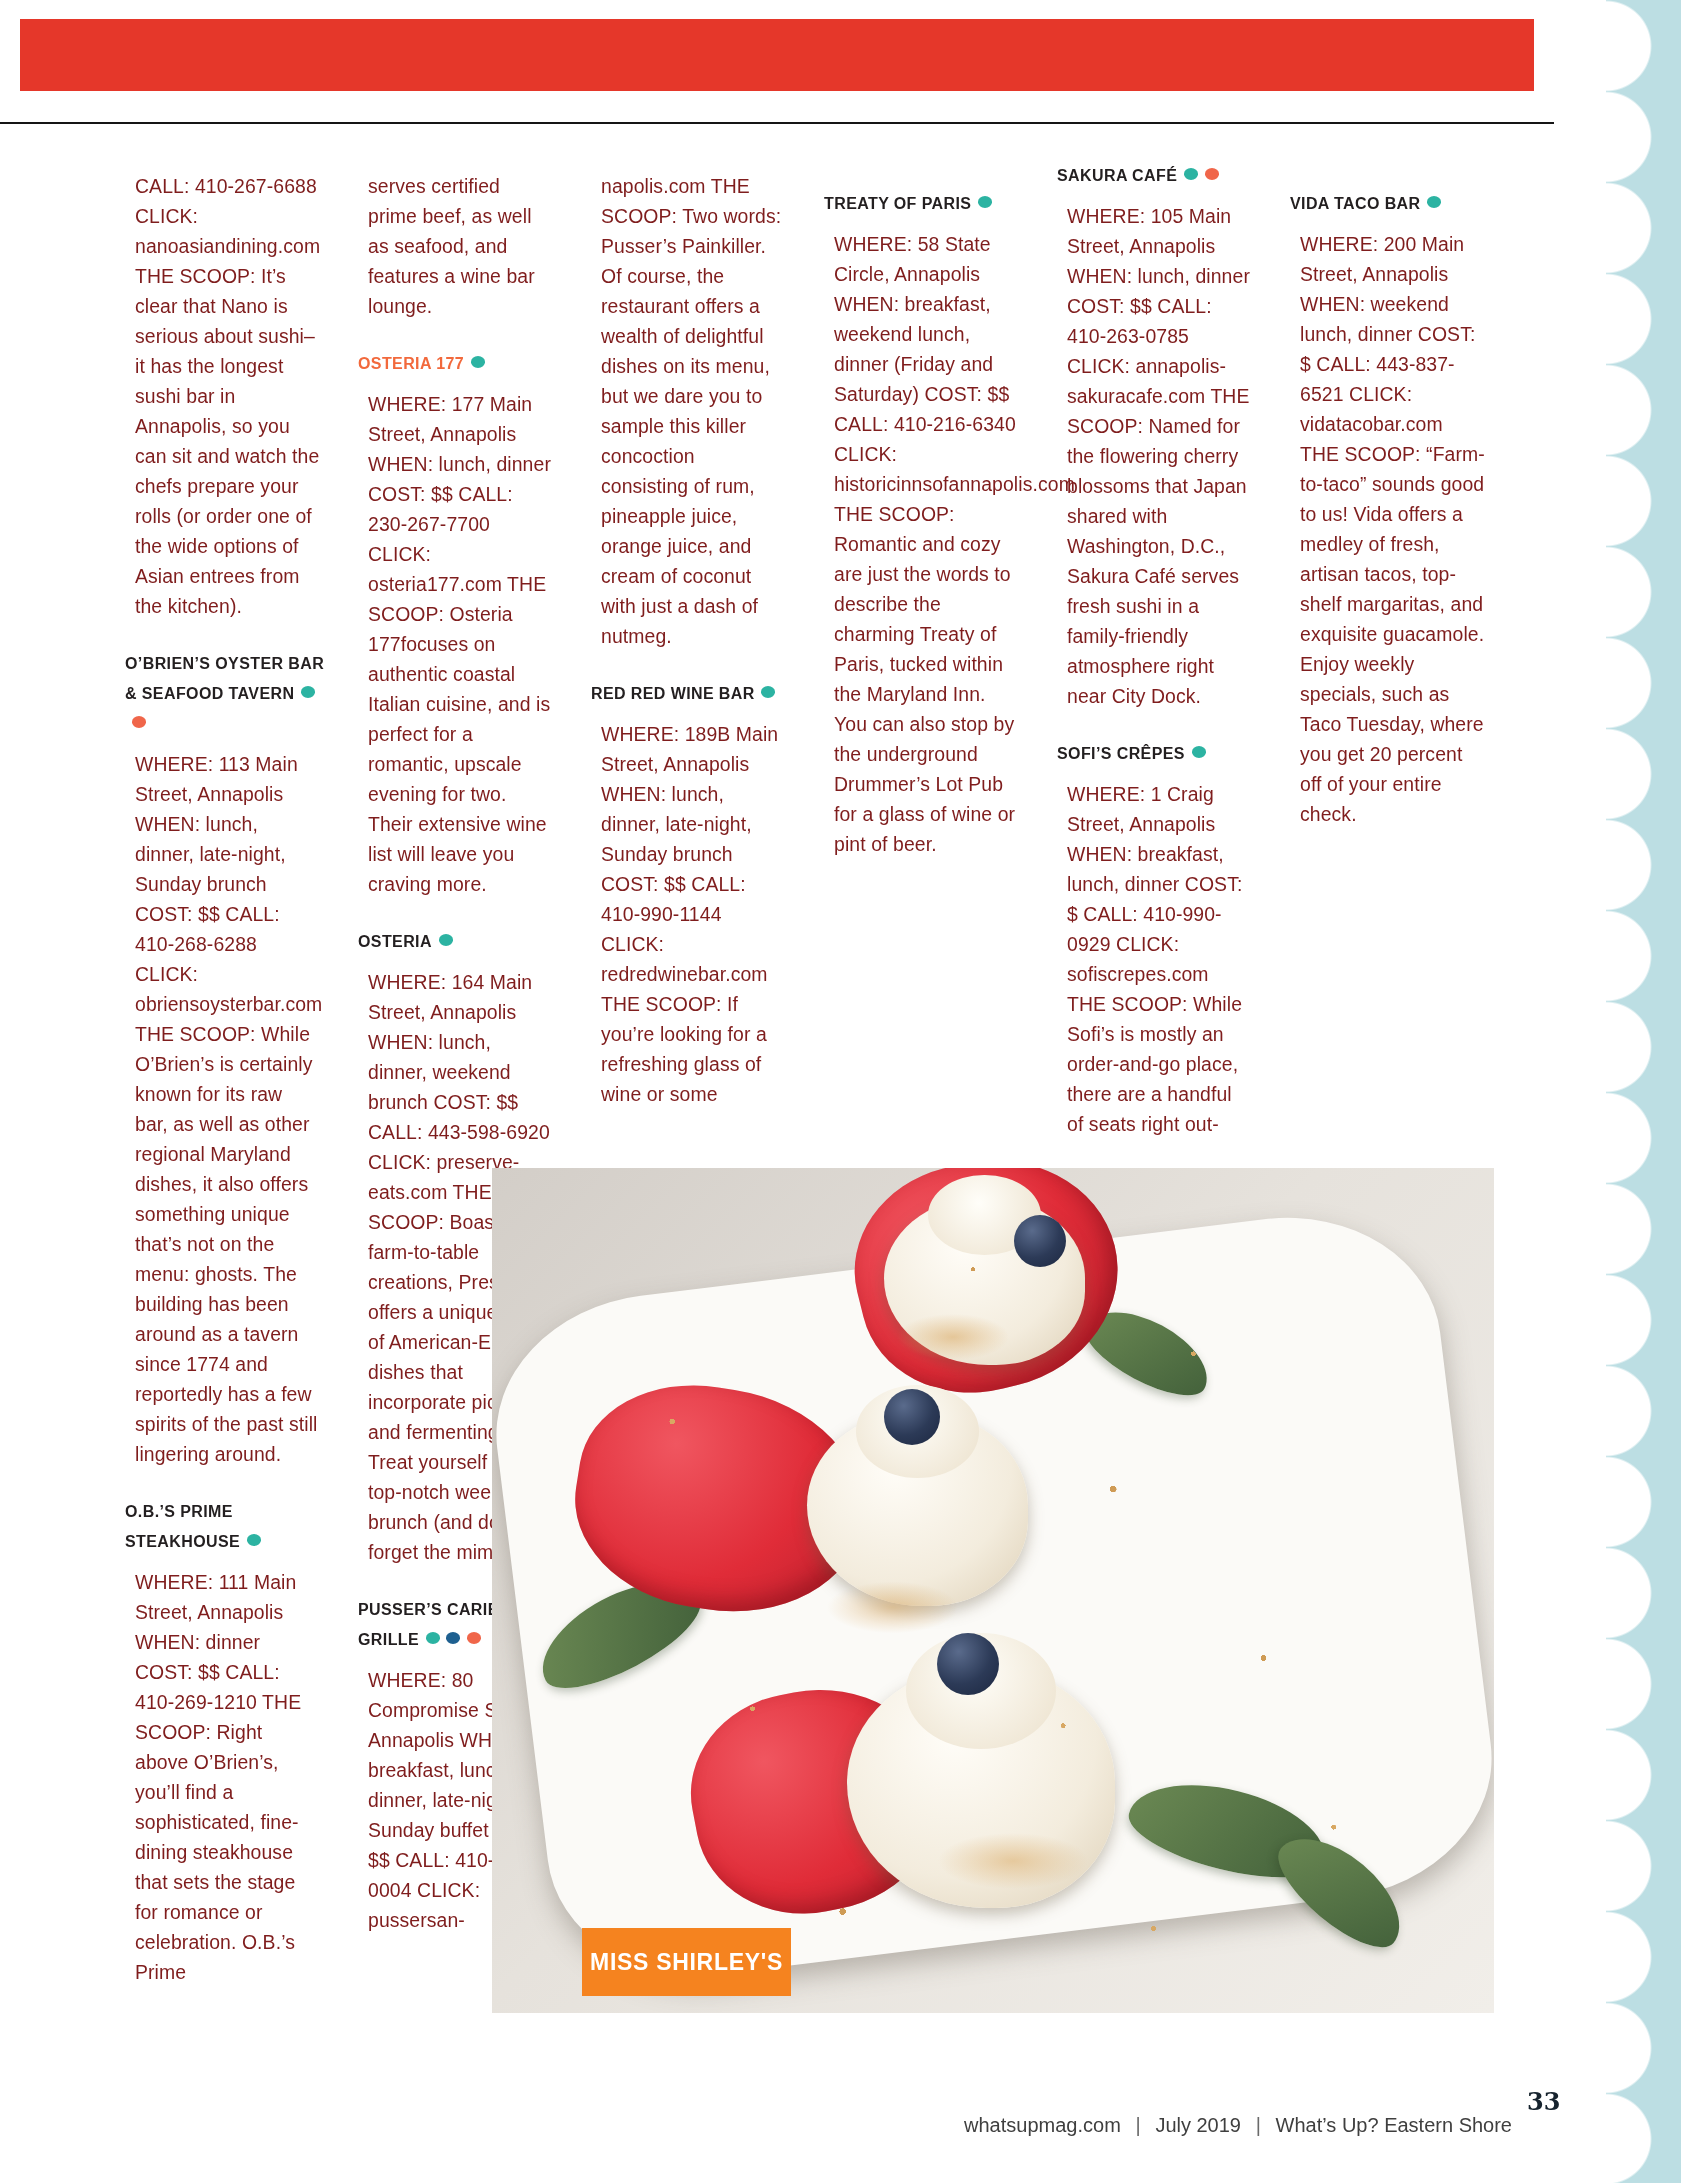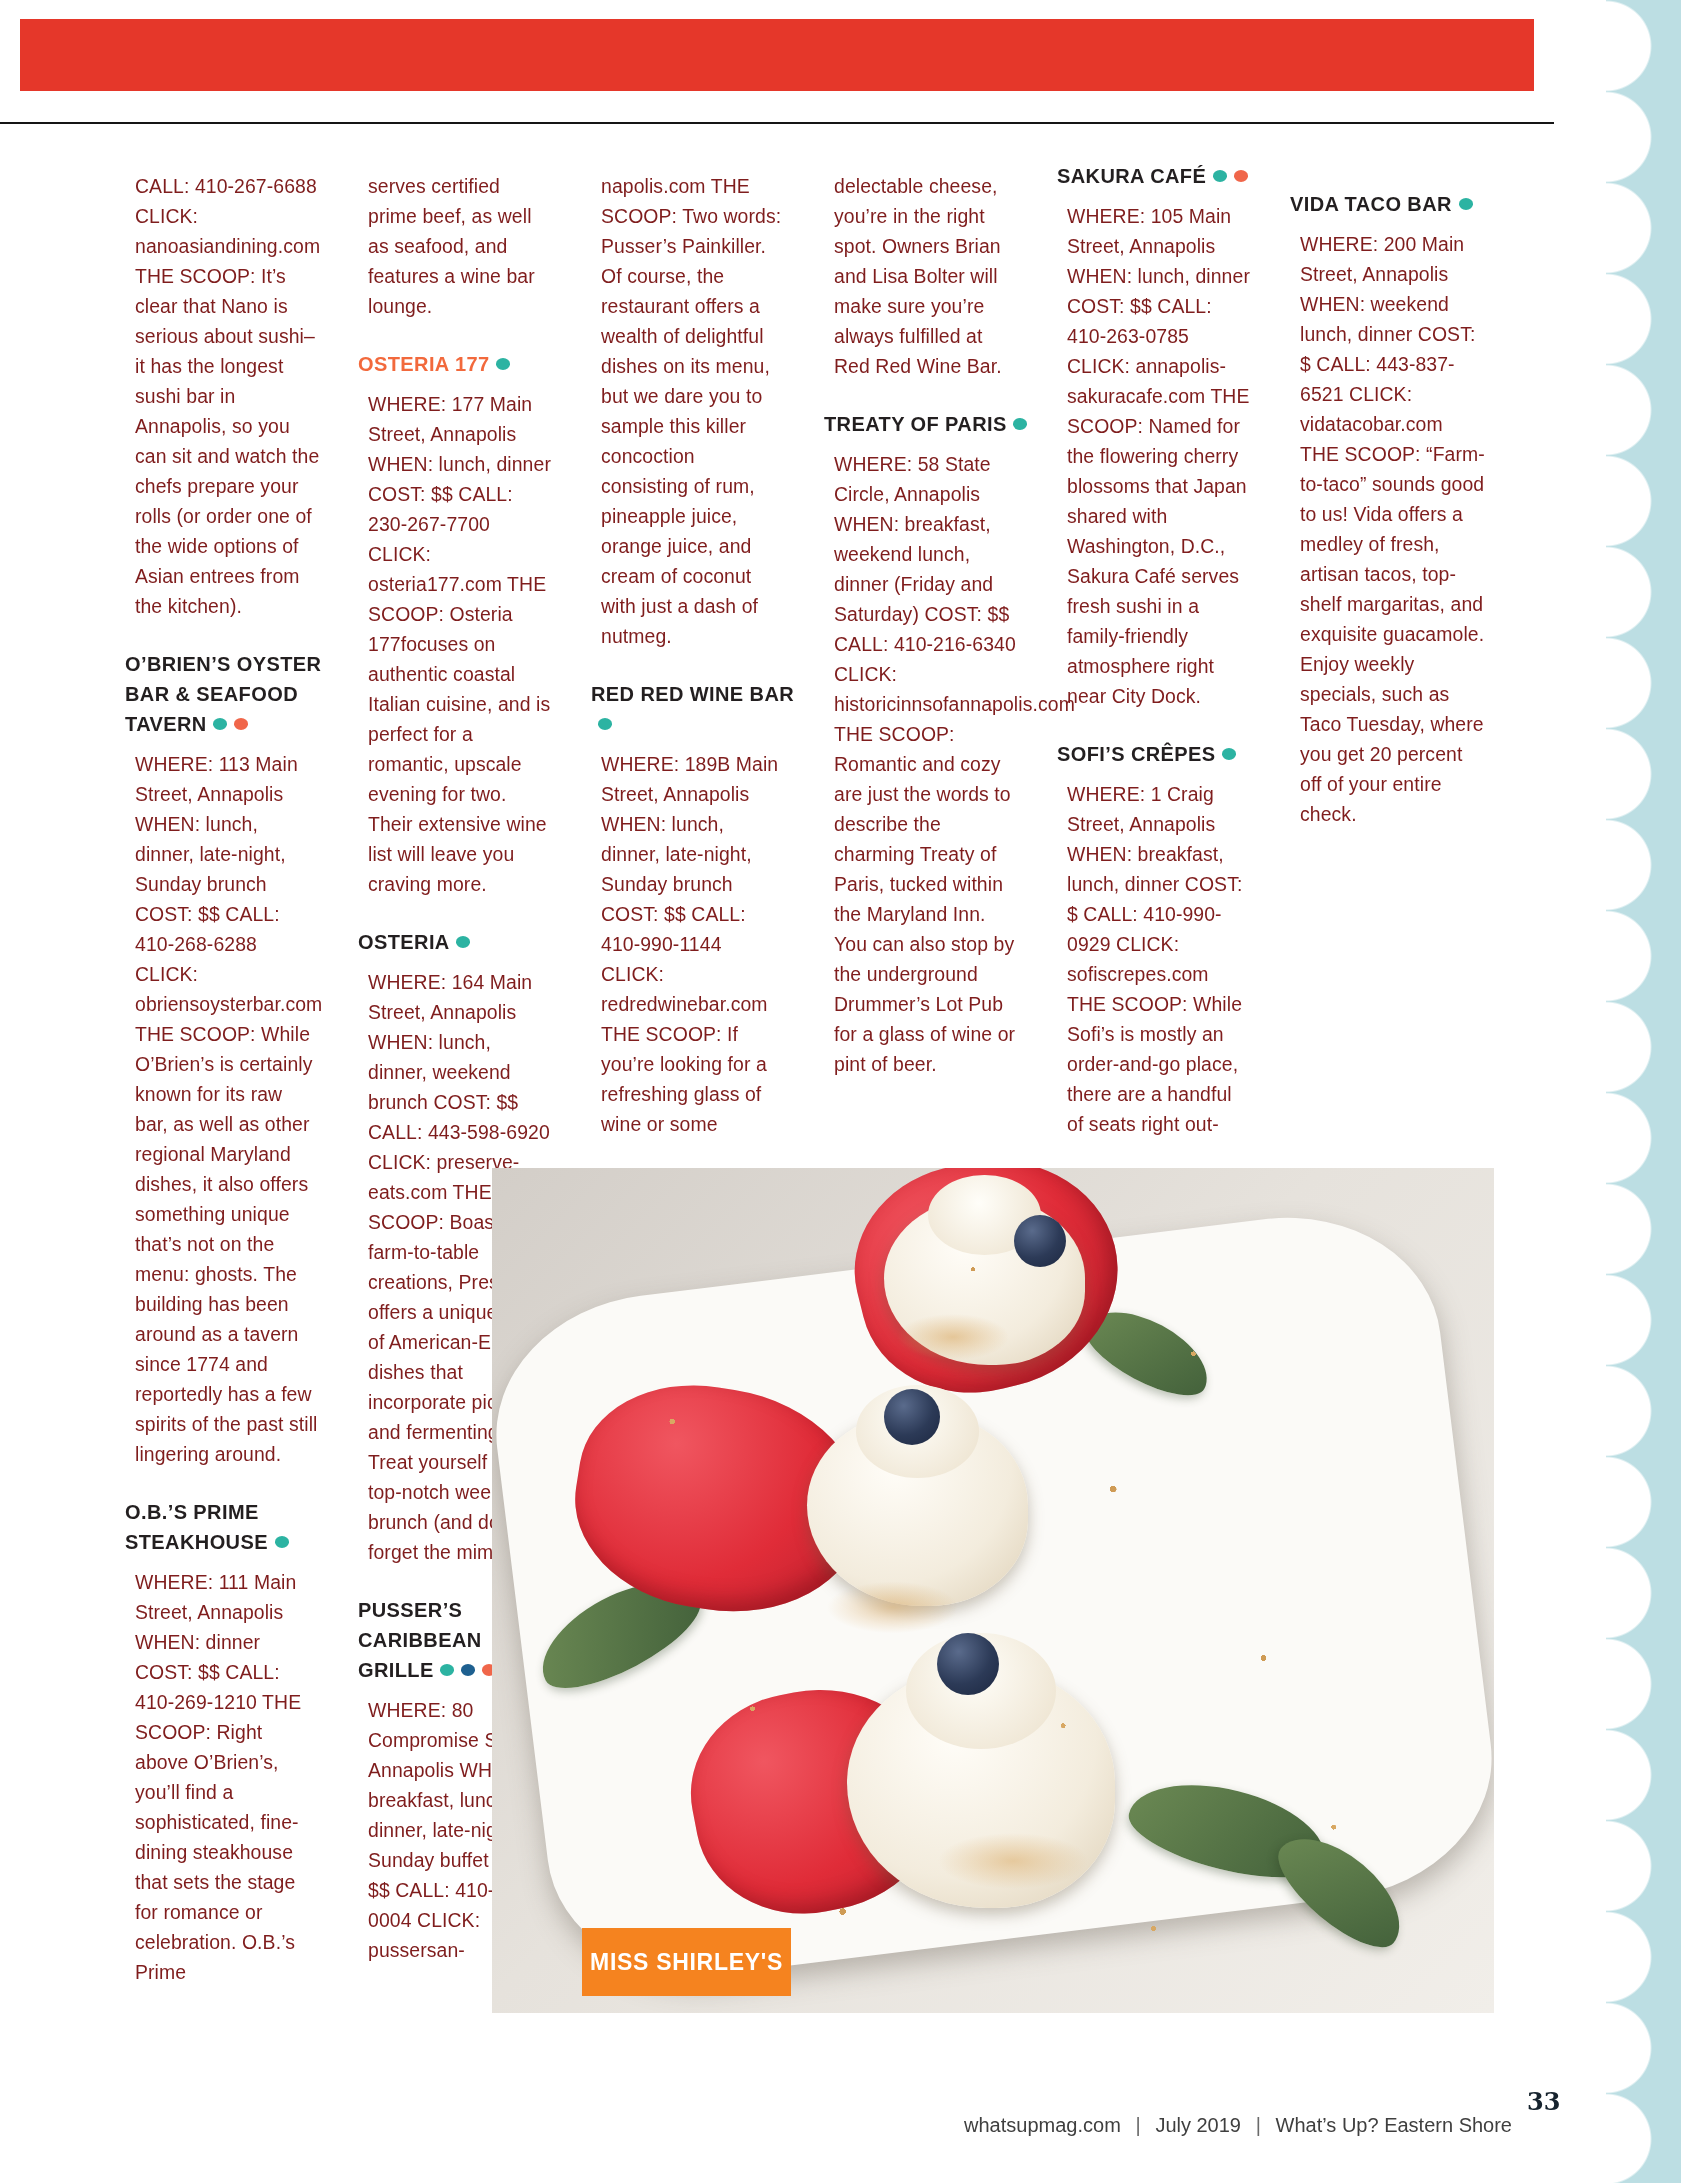--- a/index.html
+++ b/index.html
@@ -10,21 +10,21 @@
   .top-rule{position:absolute;left:0;top:122px;width:1554px;height:2px;background:#151515;}
 
   .scallop{position:absolute;right:0;top:0;width:75px;height:2183px;
            background-color:#bcdee3;
            background-image:radial-gradient(circle 46px at 0px 46px,#ffffff 44px,rgba(255,255,255,0) 46px);
            background-size:75px 91px;background-repeat:repeat-y;}
 
   #columns{position:absolute;left:125px;top:161px;width:1369px;display:flex;gap:28px;}
   .col{flex:0 0 205px;width:205px;}
   .col p{margin:10px;font-size:19.4px;line-height:30px;color:#7f1d1d;letter-spacing:0.1px;}
-  .col h3{margin:28px 0 0 0;font-size:20px;line-height:30px;color:#231f20;
+  .col h3{margin:28px 0 0 0;font-size:16px;line-height:30px;color:#231f20;
           letter-spacing:0.4px;font-weight:bold;}
   .col h3.first{margin-top:0;}
   .col h3.orange{color:#f2693c;}
   .dot{display:inline-block;width:14px;height:11.4px;border-radius:50%;margin-left:6.7px;vertical-align:1.3px;}
 
   .photo{position:absolute;left:492px;top:1168px;width:1002px;height:845px;overflow:hidden;
          background:linear-gradient(135deg,#d3cec8 0%,#e6e2dc 45%,#f1eee9 100%);}
   .plate{position:absolute;left:27px;top:87px;width:950px;height:683px;background:#fbfaf7;
          border-radius:161px/134px;transform:rotate(-7deg);box-shadow:0 12px 27px rgba(90,80,70,.35);}
   .straw{position:absolute;border-radius:46% 54% 52% 48%;
@@ -86,21 +86,20 @@
       <p>WHERE: 164 Main Street, Annapolis WHEN: lunch, dinner, weekend brunch COST: $$ CALL: 443-598-6920 CLICK: preserve-eats.com THE SCOOP: Boasting farm-to-table creations, Preserve offers a unique blend of American-Euro dishes that incorporate pickling and fermenting. Treat yourself to their top-notch weekend brunch (and don’t forget the mimosa!)</p>
       <h3 class=""><span>PUSSER’S CARIBBEAN GRILLE</span><span class="dot" style="background: rgb(44, 179, 162);"></span><span class="dot" style="background: rgb(30, 96, 144);"></span><span class="dot" style="background: rgb(240, 102, 74);"></span></h3>
       <p>WHERE: 80 Compromise Street, Annapolis WHEN: breakfast, lunch, dinner, late-night, Sunday buffet COST: $$ CALL: 410-626-0004 CLICK: pussersan-</p>
     </div>
     <div class="col">
       <p>napolis.com THE SCOOP: Two words: Pusser’s Painkiller. Of course, the restaurant offers a wealth of delightful dishes on its menu, but we dare you to sample this killer concoction consisting of rum, pineapple juice, orange juice, and cream of coconut with just a dash of nutmeg.</p>
       <h3 class=""><span>RED RED WINE BAR</span><span class="dot" style="background: rgb(44, 179, 162);"></span></h3>
       <p>WHERE: 189B Main Street, Annapolis WHEN: lunch, dinner, late-night, Sunday brunch COST: $$ CALL: 410-990-1144 CLICK: redredwinebar.com THE SCOOP: If you’re looking for a refreshing glass of wine or some</p>
     </div>
     <div class="col">
-      <p>delectable cheese, you’re in the right spot. Owners Brian and Lisa Bolter will make sure you’re always fulfilled at Red Red Wine Bar.</p>
       <h3 class=""><span>TREATY OF PARIS</span><span class="dot" style="background: rgb(44, 179, 162);"></span></h3>
       <p>WHERE: 58 State Circle, Annapolis WHEN: breakfast, weekend lunch, dinner (Friday and Saturday) COST: $$ CALL: 410-216-6340 CLICK: historicinnsofannapolis.com THE SCOOP: Romantic and cozy are just the words to describe the charming Treaty of Paris, tucked within the Maryland Inn. You can also stop by the underground Drummer’s Lot Pub for a glass of wine or pint of beer.</p>
     </div>
     <div class="col">
       <h3 class="first "><span>SAKURA CAFÉ</span><span class="dot" style="background: rgb(44, 179, 162);"></span><span class="dot" style="background: rgb(240, 102, 74);"></span></h3>
       <p>WHERE: 105 Main Street, Annapolis WHEN: lunch, dinner COST: $$ CALL: 410-263-0785 CLICK: annapolis-sakuracafe.com THE SCOOP: Named for the flowering cherry blossoms that Japan shared with Washington, D.C., Sakura Café serves fresh sushi in a family-friendly atmosphere right near City Dock.</p>
       <h3 class=""><span>SOFI’S CRÊPES</span><span class="dot" style="background: rgb(44, 179, 162);"></span></h3>
       <p>WHERE: 1 Craig Street, Annapolis WHEN: breakfast, lunch, dinner COST: $ CALL: 410-990-0929 CLICK: sofiscrepes.com THE SCOOP: While Sofi’s is mostly an order-and-go place, there are a handful of seats right out-</p>
     </div>
     <div class="col">

